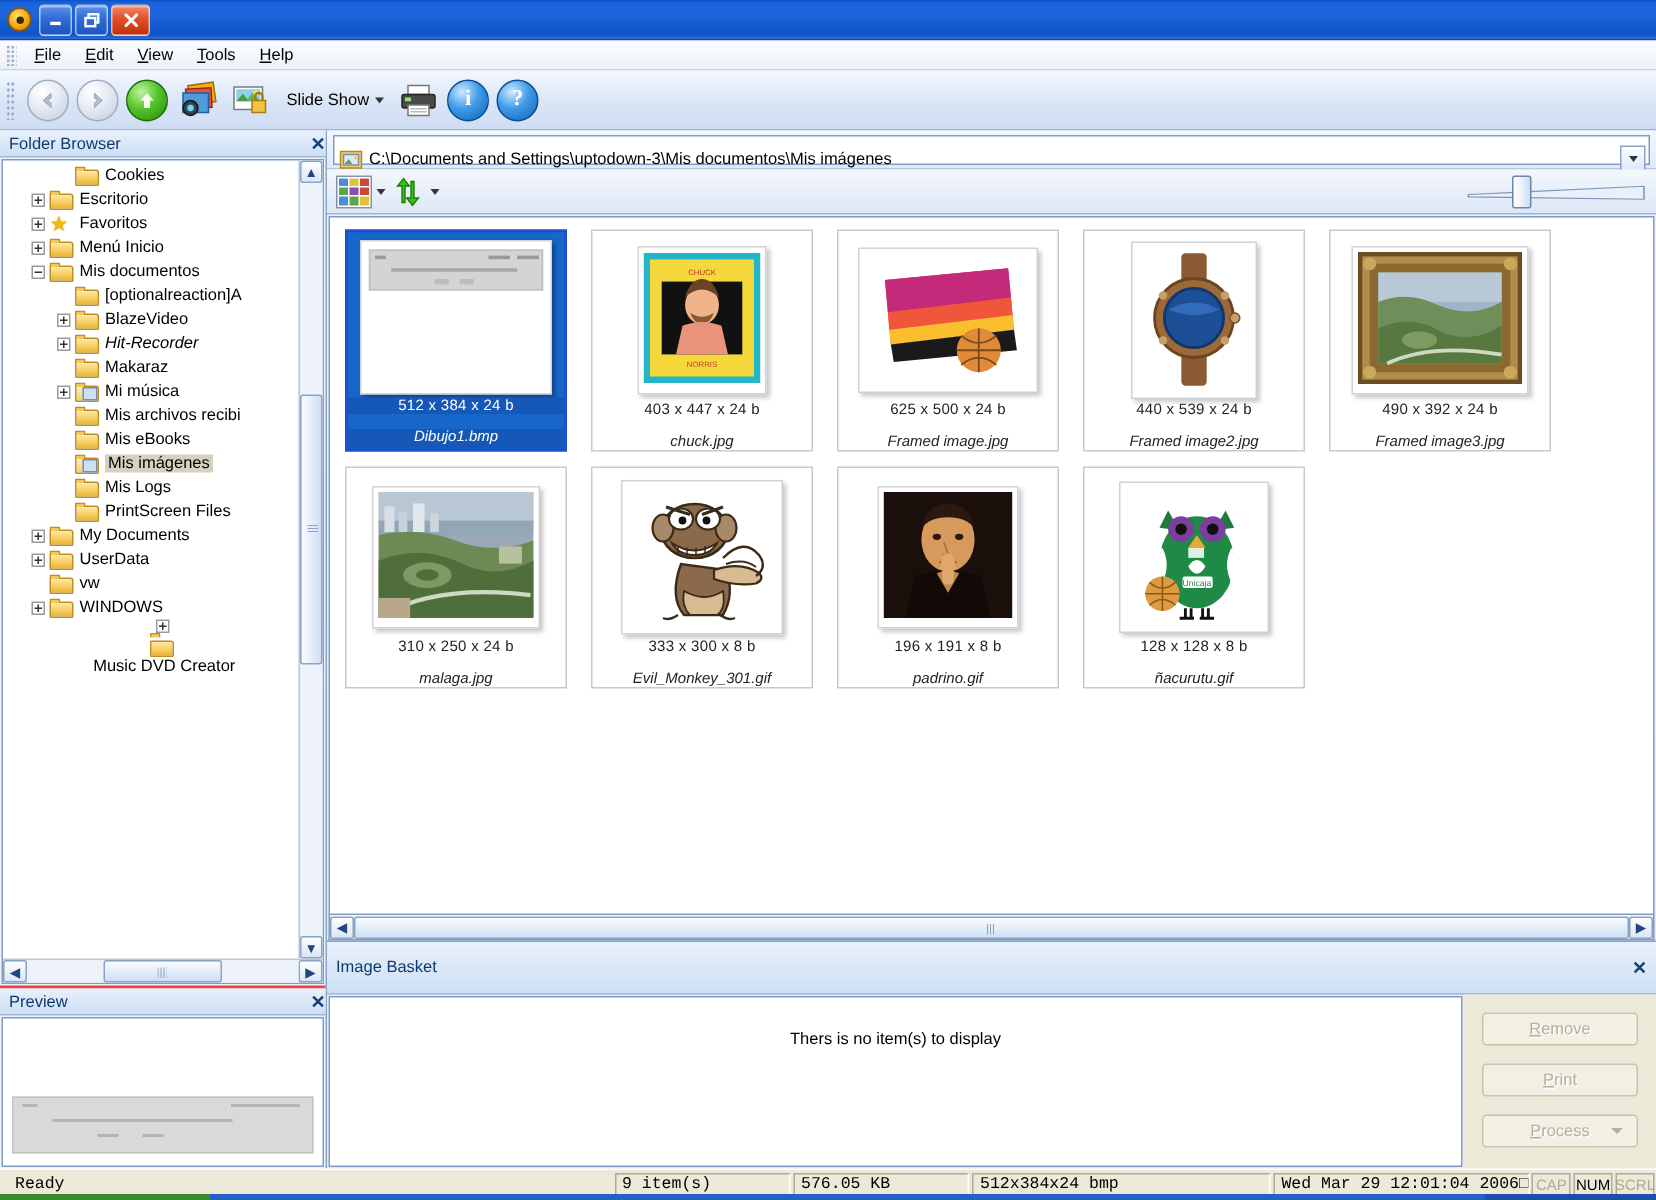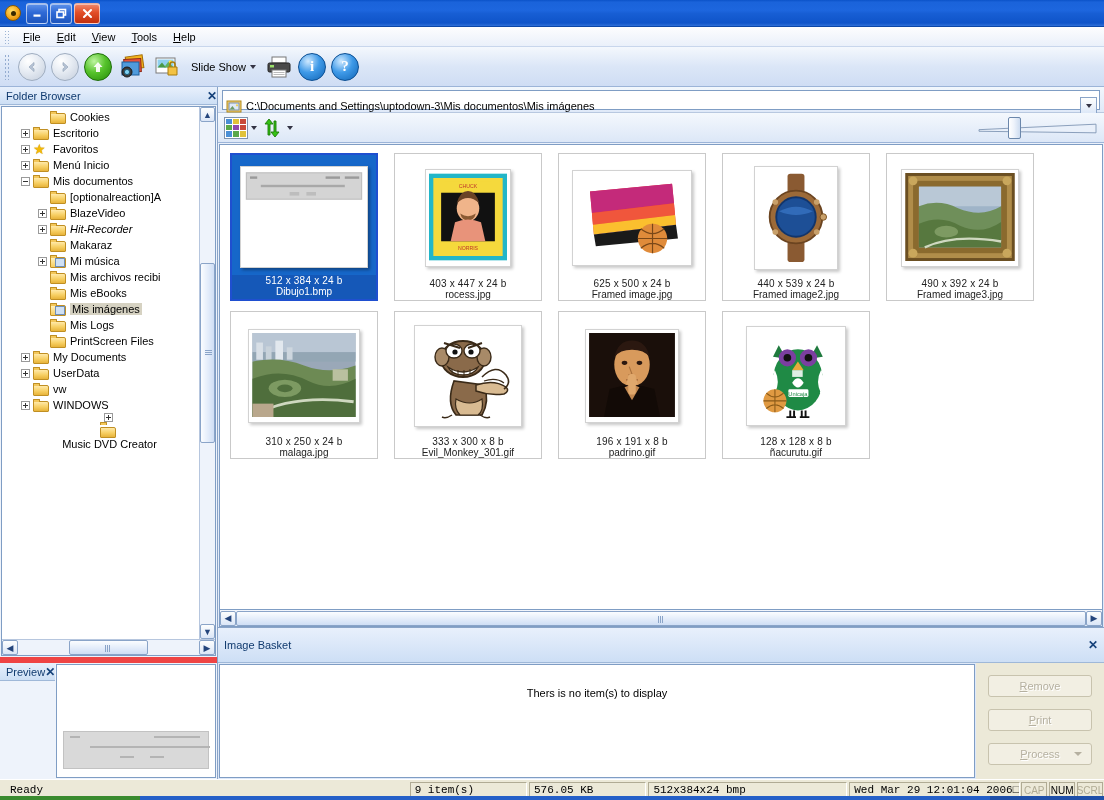--- a/index.html
+++ b/index.html
@@ -237,22 +237,22 @@
   }
   .vthumb::after {
     content: ""; position: absolute; top: 50%; left: 4px; margin-top: -3px;
     width: 7px; height: 6px;
     background-image: linear-gradient(to bottom, #8aa4c8 1px, transparent 1px);
     background-size: 7px 2px;
   }
 
   .preview-panel {
     height: 122px; flex: 0 0 122px;
-    display: flex; flex-direction: row;
-    border-top: 6px solid #ef4444;
+    display: flex; flex-direction: column;
+    border-top: 2px solid #ef4444;
   }
   .preview-body {
     flex: 1 1 auto; background: #fff; border: 1px solid #7f9dc4;
     margin: 1px; position: relative; overflow: hidden;
   }
   .preview-doc {
     position: absolute; left: 6px; right: 6px; bottom: 8px; height: 38px;
     background: #d9d9d9; border: 1px solid #c2c2c2;
   }
   .preview-doc .ln {
@@ -335,21 +335,21 @@
   .thumbimg {
     border: 1px solid #d2d2d2; background: #fff; padding: 3px;
     box-shadow: 2px 2px 3px rgba(0,0,0,.22);
     display: block;
   }
   .tile.selected .thumbimg { box-shadow: 2px 2px 3px rgba(0,0,0,.35); }
   .tile-dims {
     font-size: 10px; color: #222; margin-top: 2px; letter-spacing: .2px;
     font-family: "Liberation Sans", sans-serif;
   }
-  .tile-name { font-size: 10px; color: #222; margin-top: 0; }
+  .tile-name { font-size: 10px; color: #222; margin-top: 10px; font-style: italic; }
   .tile.selected .tile-dims, .tile.selected .tile-name {
     color: #ffffff;
   }
   .tile.selected .tile-dims { background: #1558b8; width: 100%; text-align: center; }
   .tile.selected .tile-name { background: #1558b8; width: 100%; text-align: center; padding-bottom: 2px;}
 
   .thumb-hscroll {
     height: 17px; flex: 0 0 17px;
     background: linear-gradient(to bottom,#f2f6fc,#e2ebf9);
     display: flex; align-items: center; margin: 0 1px;
@@ -813,21 +813,21 @@
                     <rect x="18" y="9" width="54" height="11" fill="#f5d93c"></rect>
                     <text x="45" y="17" font-size="6" fill="#c0392b" text-anchor="middle" font-family="sans-serif">CHUCK</text>
                     <ellipse cx="45" cy="40" rx="13" ry="15" fill="#f0b48a"></ellipse>
                     <path d="M32 34 q13 -12 26 0 q-4 -14 -13 -14 q-9 0 -13 14z" fill="#6b4326"></path>
                     <path d="M36 46 q9 6 18 0 q-2 8 -9 8 q-7 0 -9 -8z" fill="#8a5a33"></path>
                     <path d="M30 56 q15 -6 30 0 l5 22 l-40 0 z" fill="#e8937a"></path>
                     <text x="45" y="88" font-size="6" fill="#c0392b" text-anchor="middle" font-family="sans-serif">NORRIS</text>
                   </svg></div>
               </div>
               <div class="tile-dims">403 x 447 x 24 b</div>
-              <div class="tile-name">rocess.jpg</div>
+              <div class="tile-name">chuck.jpg</div>
             </div>
             <div class="tile">
               <div class="thumbframe">
                 <div class="thumbimg"><svg width="112" height="86" viewBox="0 0 110 88">
                     <rect width="110" height="88" fill="#fff"></rect>
                     <path d="M12 18 L96 10 L100 52 L16 62 Z" fill="#e8333f"></path>
                     <path d="M12 18 L96 10 L98 30 L14 40 Z" fill="#c42a7a"></path>
                     <path d="M14 40 L98 30 L99 42 L15 52 Z" fill="#f0563c"></path>
                     <path d="M15 52 L99 42 L100 52 L16 62 Z" fill="#fbbf2e"></path>
                     <path d="M16 62 L100 52 L102 66 L18 74 Z" fill="#1a1a1a"></path>

